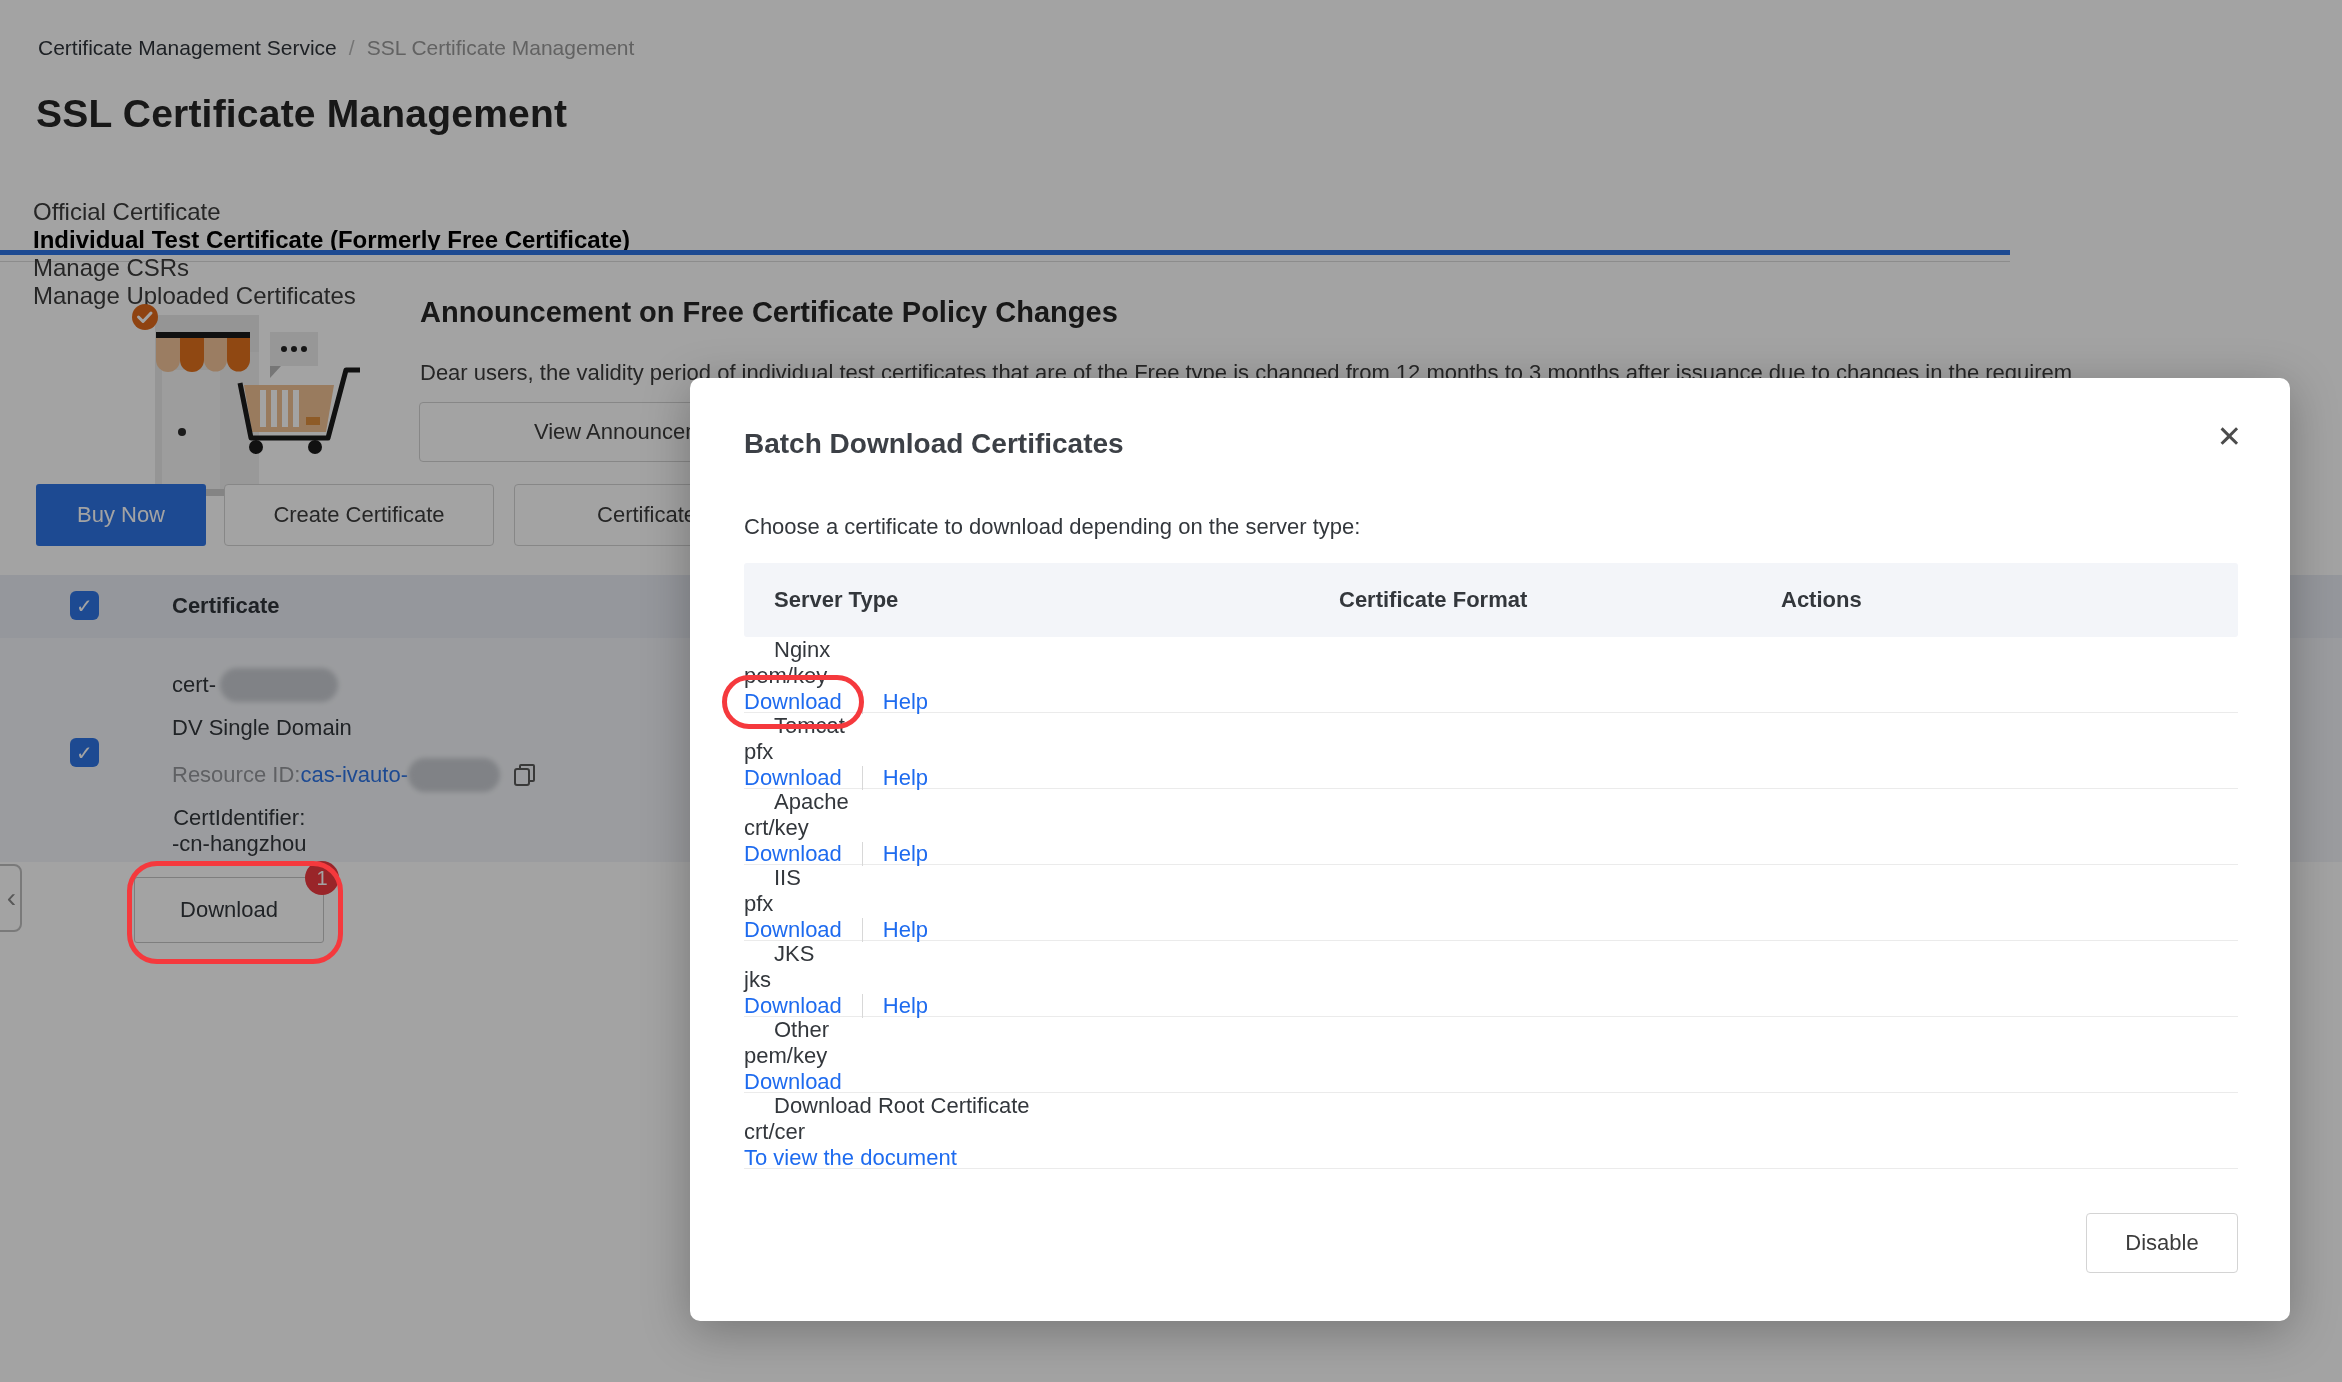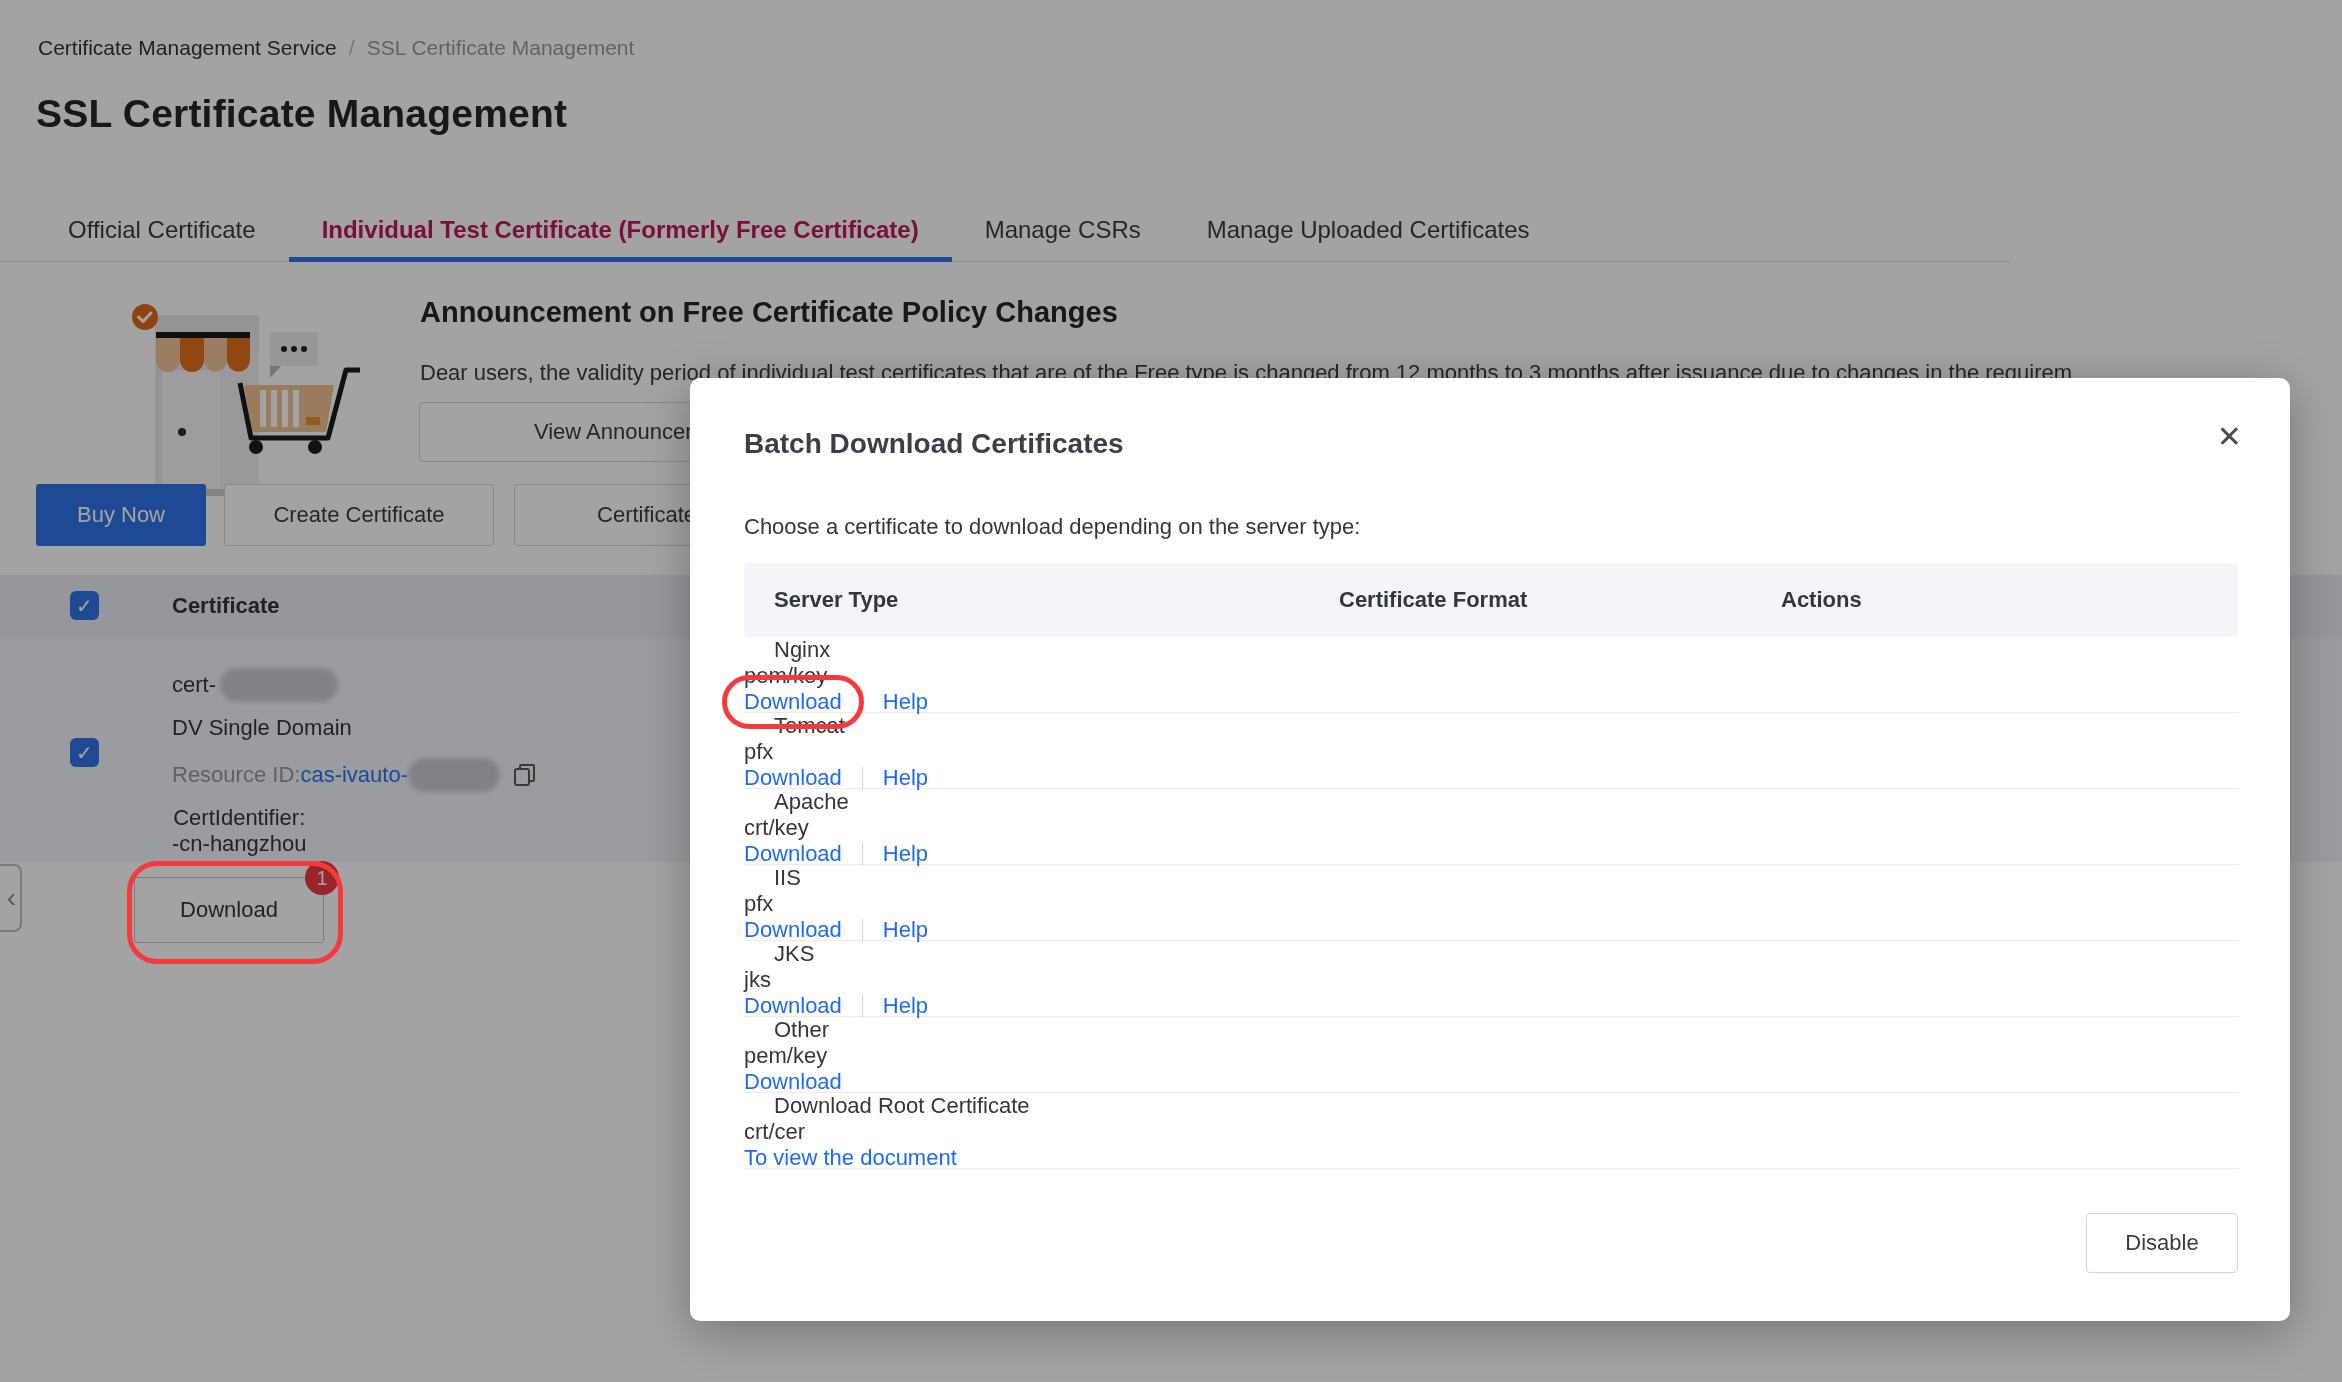--- a/index.html
+++ b/index.html
@@ -10,23 +10,23 @@
     color:#3c3c3c;
   }
   
   .page-content{position:absolute;inset:0;background:#fff;}
   .breadcrumb{position:absolute;left:38px;top:36px;font-size:21px;display:flex;gap:12px;align-items:center;}
   .crumb-root{color:#30353b;}
   .crumb-sep{color:#b8b8b8;}
   .crumb-current{color:#9a9a9a;}
   .page-title{position:absolute;left:36px;top:92px;font-size:39px;font-weight:700;color:#262626;letter-spacing:.2px;}
 
-  .tabbar{position:absolute;left:0;top:198px;width:2010px;height:64px;border-bottom:1px solid #dcdcdc;display:flex;padding-left:35px;box-sizing:border-box;}
+  .tabbar{position:absolute;left:0;top:198px;width:2010px;height:64px;border-bottom:1px solid #dcdcdc;display:flex;box-sizing:border-box;flex-direction:column;}
   .tab{padding:0 33px;display:flex;align-items:center;font-size:24px;color:#3c3c3c;position:relative;cursor:pointer;white-space:nowrap;}
-  .tab.active{color:#be185d;font-weight:600;}
+  .tab.active{color:#000000;font-weight:600;}
   .tab.active::after{content:"";position:absolute;left:0;right:0;bottom:-1px;height:5px;background:#2e74e5;}
 
   .illus{position:absolute;left:94px;top:292px;}
   .ann-title{position:absolute;left:420px;top:296px;font-size:29px;font-weight:700;color:#262626;}
   .ann-body{position:absolute;left:420px;top:360px;width:1922px;font-size:22px;color:#3c3c3c;white-space:nowrap;overflow:hidden;}
   .btn{box-sizing:border-box;display:flex;align-items:center;justify-content:center;background:#fff;border:1px solid #d4d4d4;border-radius:4px;font-size:22px;color:#3c3c3c;cursor:pointer;white-space:nowrap;}
   .view-ann-btn{position:absolute;left:419px;top:402px;width:430px;height:60px;}
   .buy-now-btn{position:absolute;left:36px;top:484px;width:170px;height:62px;background:#2e74e5;border:none;color:#fff;border-radius:3px;}
   .create-cert-btn{position:absolute;left:224px;top:484px;width:270px;height:62px;}
   .cert-status-btn{position:absolute;left:514px;top:484px;width:292px;height:62px;overflow:hidden;}

